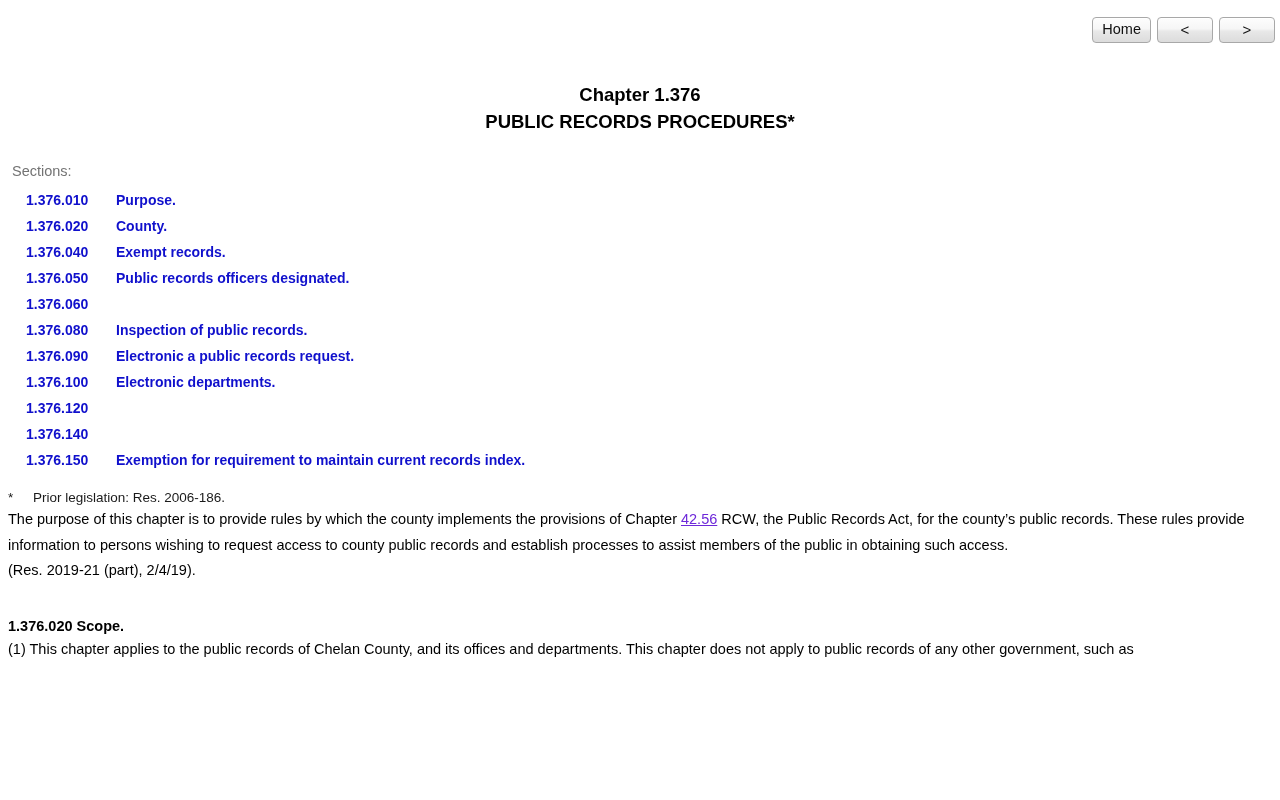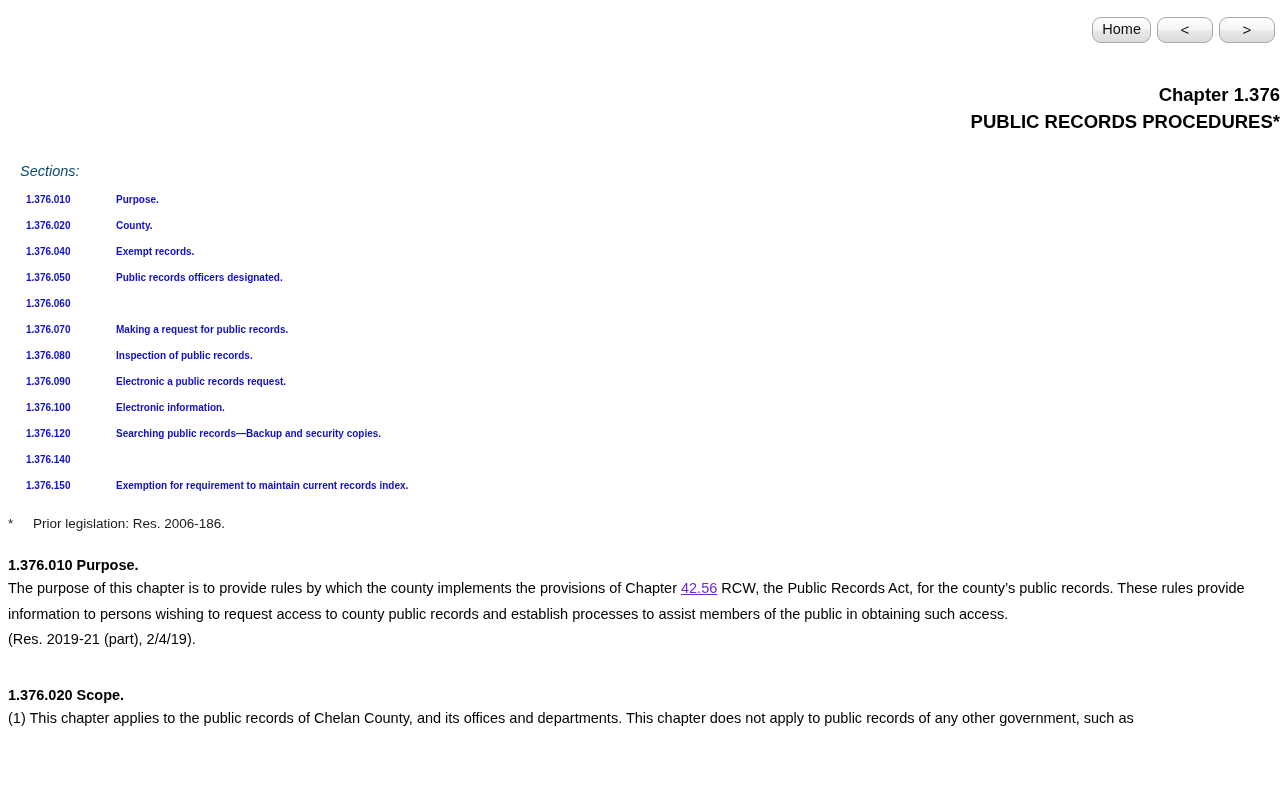--- a/index.html
+++ b/index.html
@@ -26,36 +26,36 @@
     gap: 6px;
     align-items: flex-start;
   }
   .nav-btn {
     font-family: "Liberation Sans", "DejaVu Sans", sans-serif;
     font-size: 14.5px;
     line-height: 1;
     color: #101010;
     background: linear-gradient(to bottom, #fdfdfd 0%, #f6f6f6 45%, #e8e8e8 55%, #dcdcdc 100%);
     border: 1px solid #a8a8a8;
-    border-radius: 9px;
+    border-radius: 4px;
     padding: 4px 9px 5px 9px;
     cursor: pointer;
     box-shadow: 0 1px 0 rgba(255,255,255,0.85) inset;
     text-align: center;
     white-space: nowrap;
   }
   .nav-btn.arrow {
     min-width: 56px;
     font-size: 15px;
     font-weight: 400;
   }
 
   
   .doc-title {
-    text-align: right;
+    text-align: center;
     font-weight: bold;
     font-size: 18.5px;
     line-height: 26.5px;
     margin: 0;
     padding: 0;
   }
   .title-block {
     position: absolute;
     left: 0;
     right: 0;
@@ -66,35 +66,34 @@
   .content {
     position: absolute;
     left: 8px;
     right: 8px;
     top: 162px;
   }
 
   .sections-label {
     font-size: 14.5px;
     line-height: 19px;
-    color: #0c4a6e;
-    margin: 0 0 6px 12px;
-    font-style: italic;
+    color: #737373;
+    margin: 0 0 6px 4px;
   }
 
   .toc {
     margin: 0;
     padding: 0;
     list-style: none;
   }
   .toc-row {
     display: flex;
     line-height: 26px;
     height: 26px;
-    font-size: 10px;
+    font-size: 14px;
     font-weight: bold;
     padding-left: 18px;
   }
   .toc-link {
     color: #1010cc;
     text-decoration: none;
     cursor: pointer;
     white-space: pre;
   }
   .toc-num {
@@ -166,54 +165,48 @@
         <a class="toc-link" href="#">Exempt records.</a>
       </div>
       <div class="toc-row">
         <a class="toc-link toc-num" href="#">1.376.050</a>
         <a class="toc-link" href="#">Public records officers designated.</a>
       </div>
       <div class="toc-row">
         <a class="toc-link toc-num" href="#">1.376.060</a>
       </div>
       <div class="toc-row">
-        <a class="toc-link toc-num" href="#">1.376.070</a>
-        <a class="toc-link" href="#">Making a request for public records.</a>
-      </div>
-      <div class="toc-row">
         <a class="toc-link toc-num" href="#">1.376.080</a>
         <a class="toc-link" href="#">Inspection of public records.</a>
       </div>
       <div class="toc-row">
         <a class="toc-link toc-num" href="#">1.376.090</a>
         <a class="toc-link" href="#">Electronic a public records request.</a>
       </div>
       <div class="toc-row">
         <a class="toc-link toc-num" href="#">1.376.100</a>
-        <a class="toc-link" href="#">Electronic information.</a>
+        <a class="toc-link" href="#">Electronic departments.</a>
       </div>
       <div class="toc-row">
         <a class="toc-link toc-num" href="#">1.376.120</a>
-        <a class="toc-link" href="#">Searching public records—Backup and security copies.</a>
       </div>
       <div class="toc-row">
         <a class="toc-link toc-num" href="#">1.376.140</a>
       </div>
       <div class="toc-row">
         <a class="toc-link toc-num" href="#">1.376.150</a>
         <a class="toc-link" href="#">Exemption for requirement to maintain current records index.</a>
       </div>
     </div>
 
   <div class="footnote">
     <span class="footnote-mark">*</span>
     <span>Prior legislation: Res. 2006-186.</span>
   </div>
 
-  <div class="sec-heading">1.376.010 Purpose.</div>
   <p class="sec-para"><span>The purpose of this chapter is to provide rules by which the county implements the provisions of Chapter </span><a class="inline-link" href="#">42.56</a><span> RCW, the Public Records Act, for the county’s public records. These rules provide information to persons wishing to request access to county public records and establish processes to assist members of the public in obtaining such access.</span></p>
   <p class="sec-para">(Res. 2019-21 (part), 2/4/19).</p>
 
   <div class="spacer-sm"></div>
 
   <div class="sec-heading">1.376.020 Scope.</div>
   <p class="sec-para">(1) This chapter applies to the public records of Chelan County, and its offices and departments. This chapter does not apply to public records of any other government, such as</p>
 
 </div>
 

